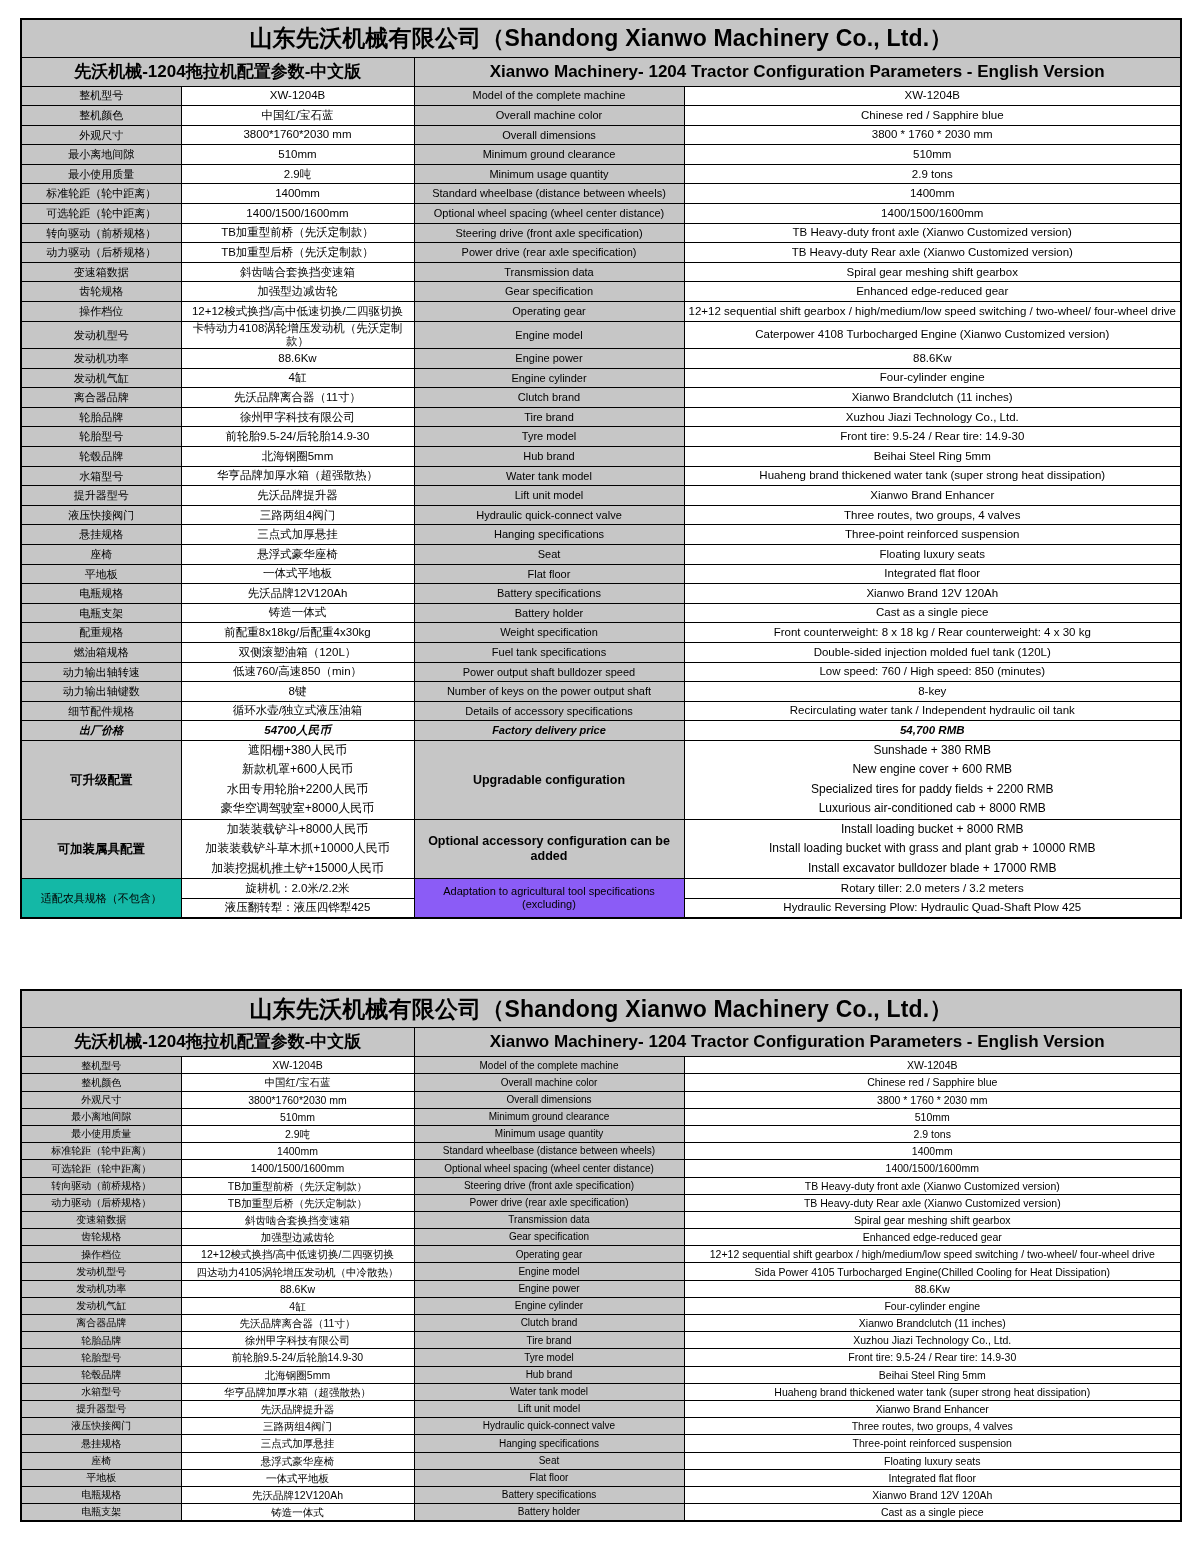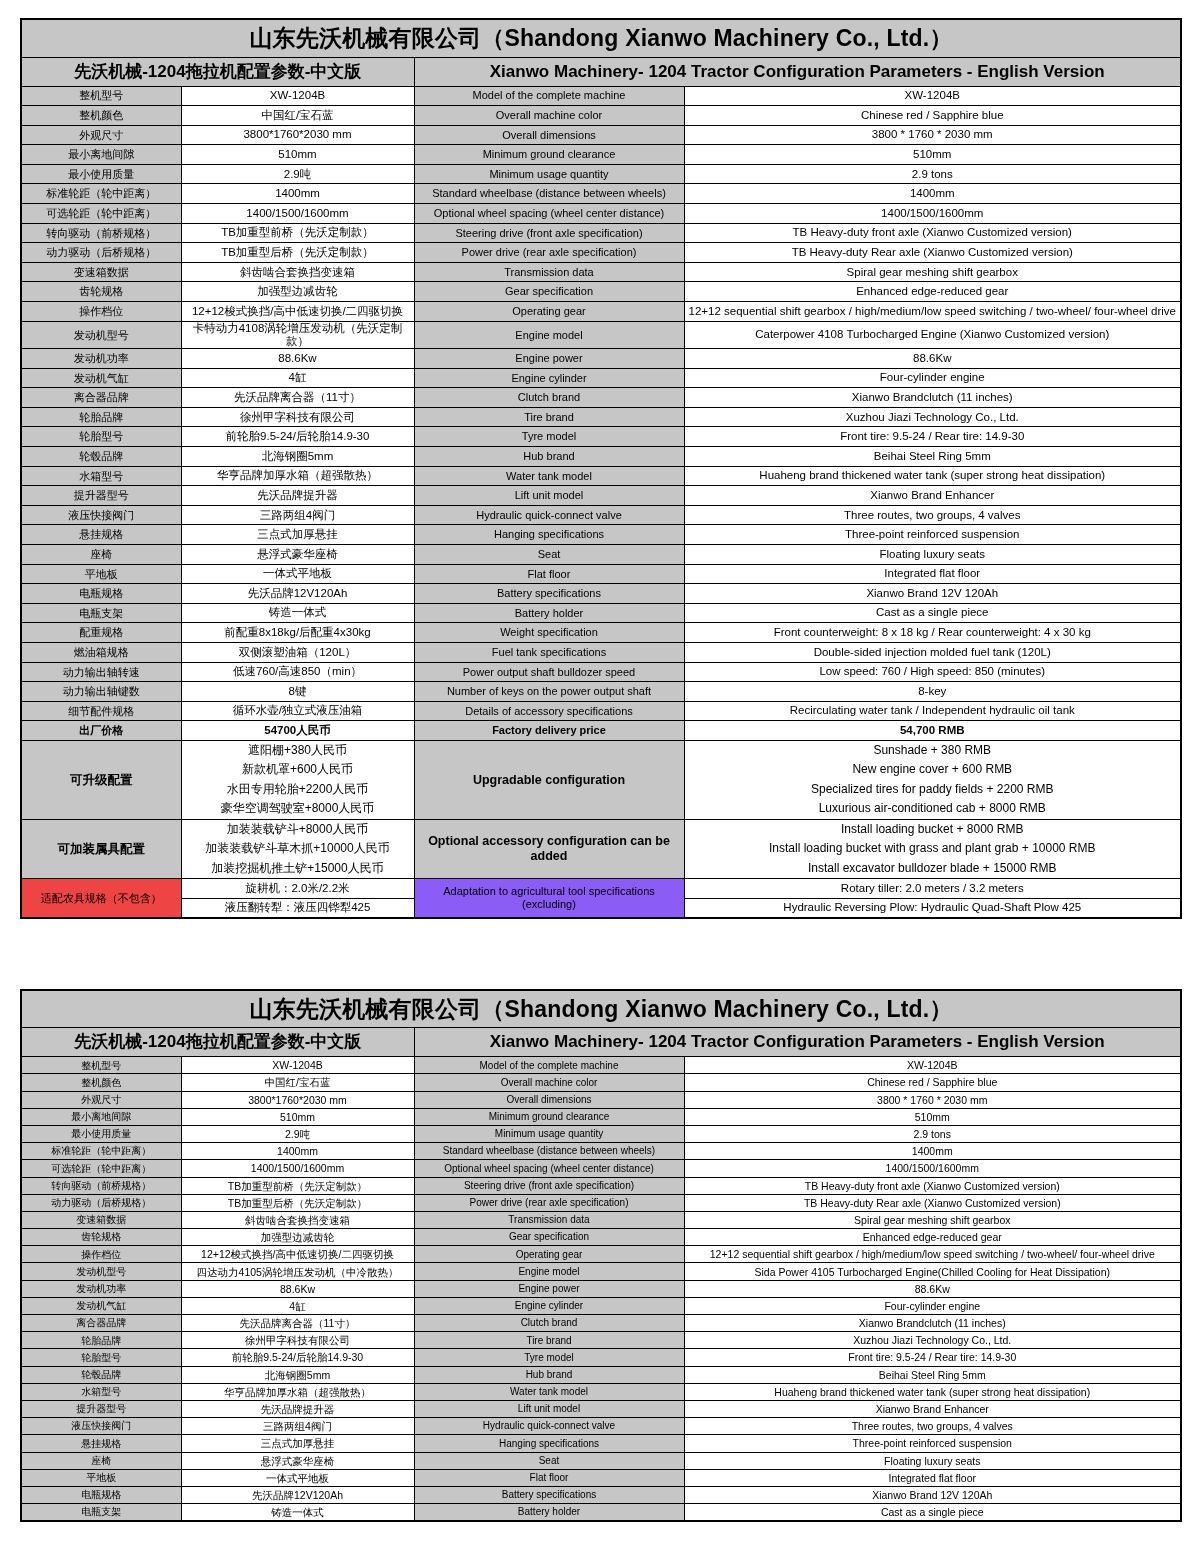--- a/index.html
+++ b/index.html
@@ -60,21 +60,21 @@
 
   
   .lbl {
     background: #c6c6c6;
     font-size: 11px;
   }
   .val {
     background: #ffffff;
     font-size: 11.5px;
   }
-  .bold-row .lbl, .bold-row .val { font-weight: bold; }
+  .bold-row .lbl, .bold-row .val { font-weight: bold; font-style: italic; }
 
   
   .t1 .lbl, .t1 .val { height: 19.6px; font-size: 11.5px; }
   .t1 .lbl { font-size: 11px; }
 
   
   .t2 .lbl, .t2 .val { height: 17.2px; font-size: 10.5px; }
   .t2 .lbl { font-size: 10px; }
 
   
@@ -84,21 +84,21 @@
   .t1 .block .lbl, .t1 .block .val, .t1 .block .en-lbl { height: auto; }
   .block-lines { display: block; }
   .block-lines span {
     display: block;
     line-height: 1.62;
     font-size: 12px;
     white-space: nowrap;
   }
 
   
-  .tool-lbl { background: #ef4444; font-size: 11px; }
+  .tool-lbl { background: #14b8a6; font-size: 11px; }
   .tool-en   { background: #8b5cf6; font-size: 11px; line-height: 1.35; }
 
   .gap { height: 70px; }
 </style>
 </head>
 <body>
 
 <div id="doc-root">
     <table class="spec-table t1">
       <colgroup>
@@ -340,21 +340,21 @@
               <span>加装装载铲斗+8000人民币</span>
               <span>加装装载铲斗草木抓+10000人民币</span>
               <span>加装挖掘机推土铲+15000人民币</span>
             </span>
           </td>
           <td class="lbl en-lbl">Optional accessory configuration can be added</td>
           <td class="val">
             <span class="block-lines">
               <span>Install loading bucket + 8000 RMB</span>
               <span>Install loading bucket with grass and plant grab + 10000 RMB</span>
-              <span>Install excavator bulldozer blade + 15000 RMB</span>
+              <span>Install excavator bulldozer blade + 17000 RMB</span>
             </span>
           </td>
         </tr>
         <tr>
           <td class="tool-lbl" rowspan="2">适配农具规格（不包含）</td>
           <td class="val">旋耕机：2.0米/2.2米</td>
           <td class="tool-en" rowspan="2"><span>Adaptation to agricultural tool specifications</span><br><span>(excluding)</span></td>
           <td class="val">Rotary tiller: 2.0 meters / 3.2 meters</td>
         </tr>
         <tr>

